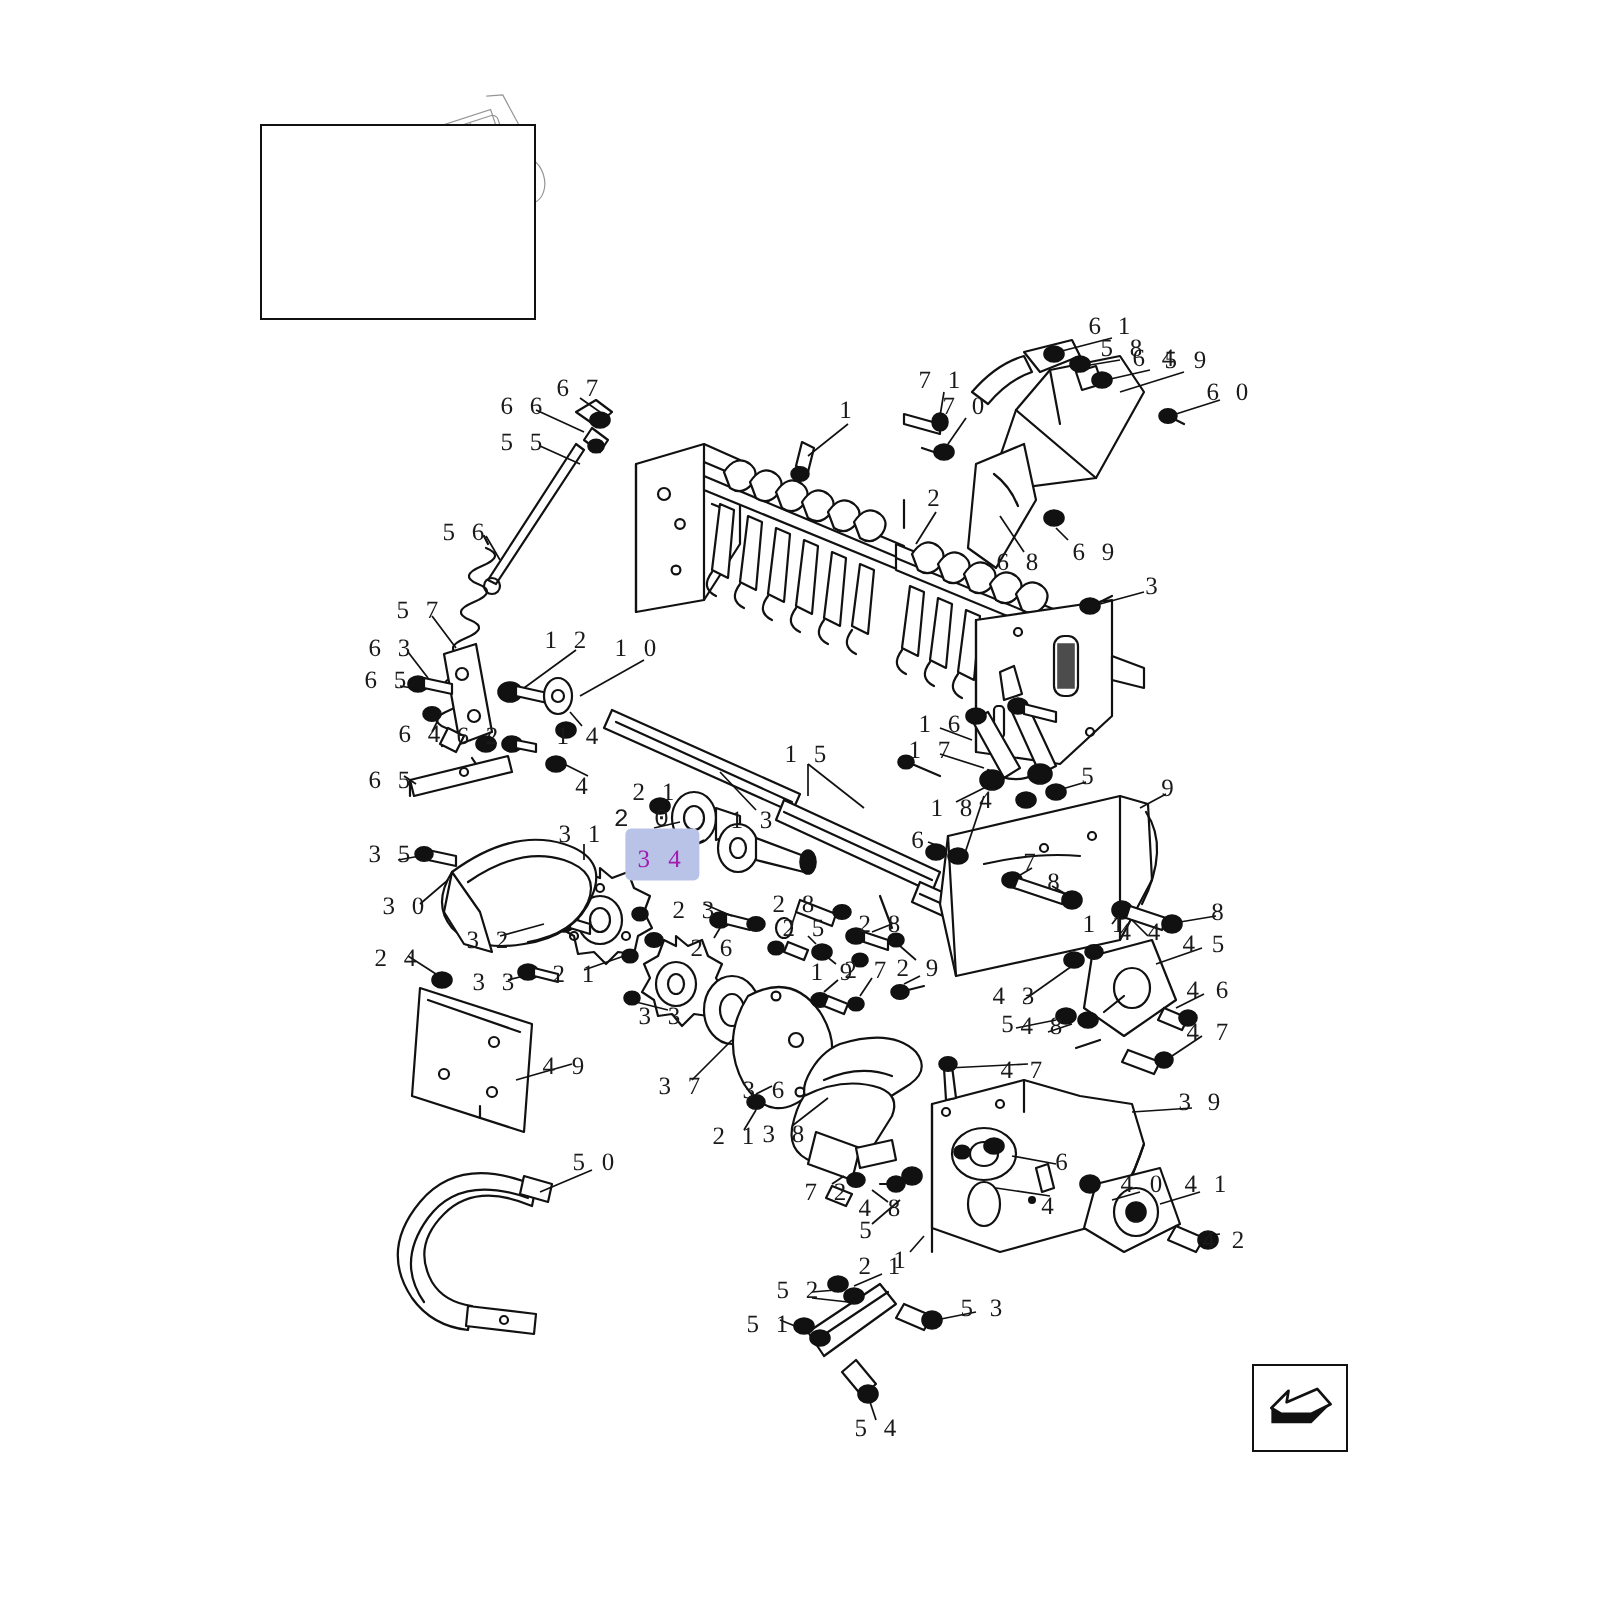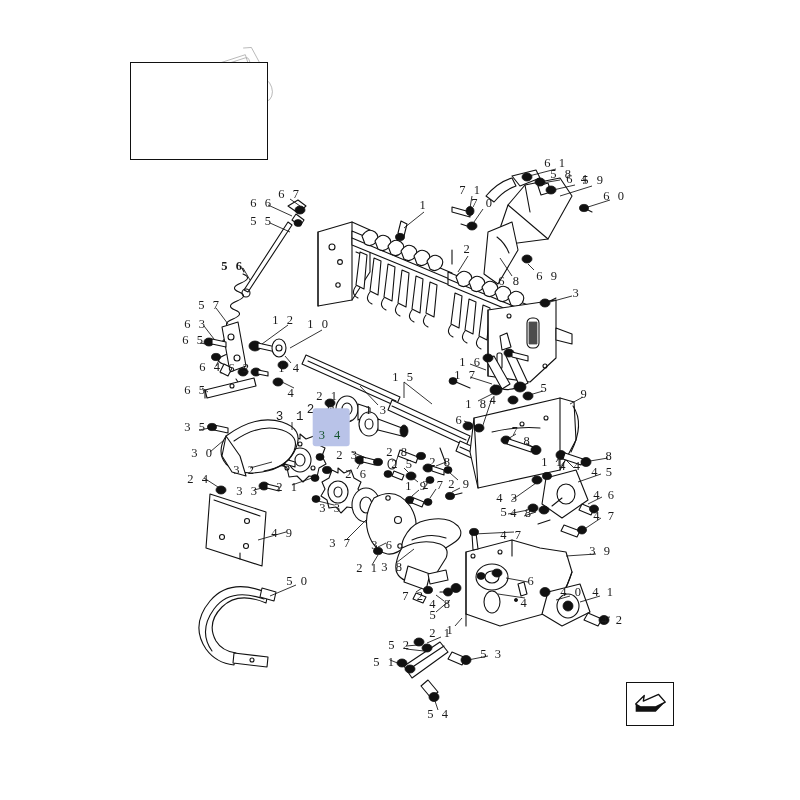--- a/index.html
+++ b/index.html
@@ -20,22 +20,22 @@
     font-size:12.5px;
     line-height:1;
     letter-spacing:2.6px;
     color:#1a1a1a;
     white-space:nowrap;
     transform:translate(-50%,-50%);
     user-select:none;
   }
   .lbl.sel{
     background:#b9c3e8;
-    color:#14532d;
-    padding:20px 5px 3px 5px;
+    color:#a21caf;
+    padding:8px 5px 3px 5px;
     border-radius:2px;
     letter-spacing:3px;
     box-shadow:0 0 0 1px #b9c3e8;
   }
 
   
   .inset-frame{
     position:absolute;
     border:1.6px solid #111;
     background:#fff;
@@ -573,38 +573,38 @@
     <svg viewBox="0 0 48 44" width="100%" height="100%">
       <path d="M9 22 L18 13 L17 19 L33 12 L40 20 L30 30 L9 30 Z" fill="#111"></path>
       <path d="M9 22 L18 13 L17 19 L33 12 L40 20 L30 25 L14 25 Z" fill="#fff" stroke="#111" stroke-width="1.4" stroke-linejoin="round"></path>
     </svg>
   </div>
 
   <div id="labels">
       <div class="lbl" style="left: 290px; top: 194px;">6 7</div>
       <div class="lbl" style="left: 262px; top: 203px;">6 6</div>
       <div class="lbl" style="left: 262px; top: 221px;">5 5</div>
-      <div class="lbl" style="left: 233px; top: 266px; font-weight: bold;">5 6</div>
+      <div class="lbl" style="left: 233px; top: 266px;">5 6</div>
       <div class="lbl" style="left: 210px; top: 305px;">5 7</div>
       <div class="lbl" style="left: 196px; top: 324px;">6 3</div>
       <div class="lbl" style="left: 194px; top: 340px;">6 5</div>
       <div class="lbl" style="left: 211px; top: 367px;">6 4</div>
       <div class="lbl" style="left: 240px; top: 368px;">6 2</div>
       <div class="lbl" style="left: 284px; top: 320px;">1 2</div>
       <div class="lbl" style="left: 319px; top: 324px;">1 0</div>
       <div class="lbl" style="left: 290px; top: 368px;">1 4</div>
       <div class="lbl" style="left: 196px; top: 390px;">6 5</div>
       <div class="lbl" style="left: 292px; top: 393px;">4</div>
       <div class="lbl" style="left: 328px; top: 396px;">2 1</div>
       <div class="lbl" style="left: 322px; top: 410px; font-family: Liberation Mono, monospace;">2 0</div>
       <div class="lbl" style="left: 377px; top: 410px;">1 3</div>
       <div class="lbl" style="left: 404px; top: 377px;">1 5</div>
       <div class="lbl" style="left: 196px; top: 427px;">3 5</div>
       <div class="lbl" style="left: 203px; top: 453px;">3 0</div>
-      <div class="lbl" style="left: 291px; top: 417px; font-family: Liberation Mono, monospace;">3 1</div>
+      <div class="lbl" style="left: 291px; top: 417px;">3 1</div>
       <div class="lbl" style="left: 245px; top: 470px;">3 2</div>
       <div class="lbl" style="left: 199px; top: 479px;">2 4</div>
       <div class="lbl" style="left: 248px; top: 491px;">3 3</div>
       <div class="lbl" style="left: 288px; top: 487px;">2 1</div>
       <div class="lbl" style="left: 357px; top: 474px;">2 6</div>
       <div class="lbl sel" style="left: 331px; top: 427px;">3 4</div>
       <div class="lbl" style="left: 348px; top: 455px; text-align: right;">2 3</div>
       <div class="lbl" style="left: 398px; top: 452px;">2 8</div>
       <div class="lbl" style="left: 403px; top: 464px;">2 5</div>
       <div class="lbl" style="left: 441px; top: 462px;">2 8</div>

